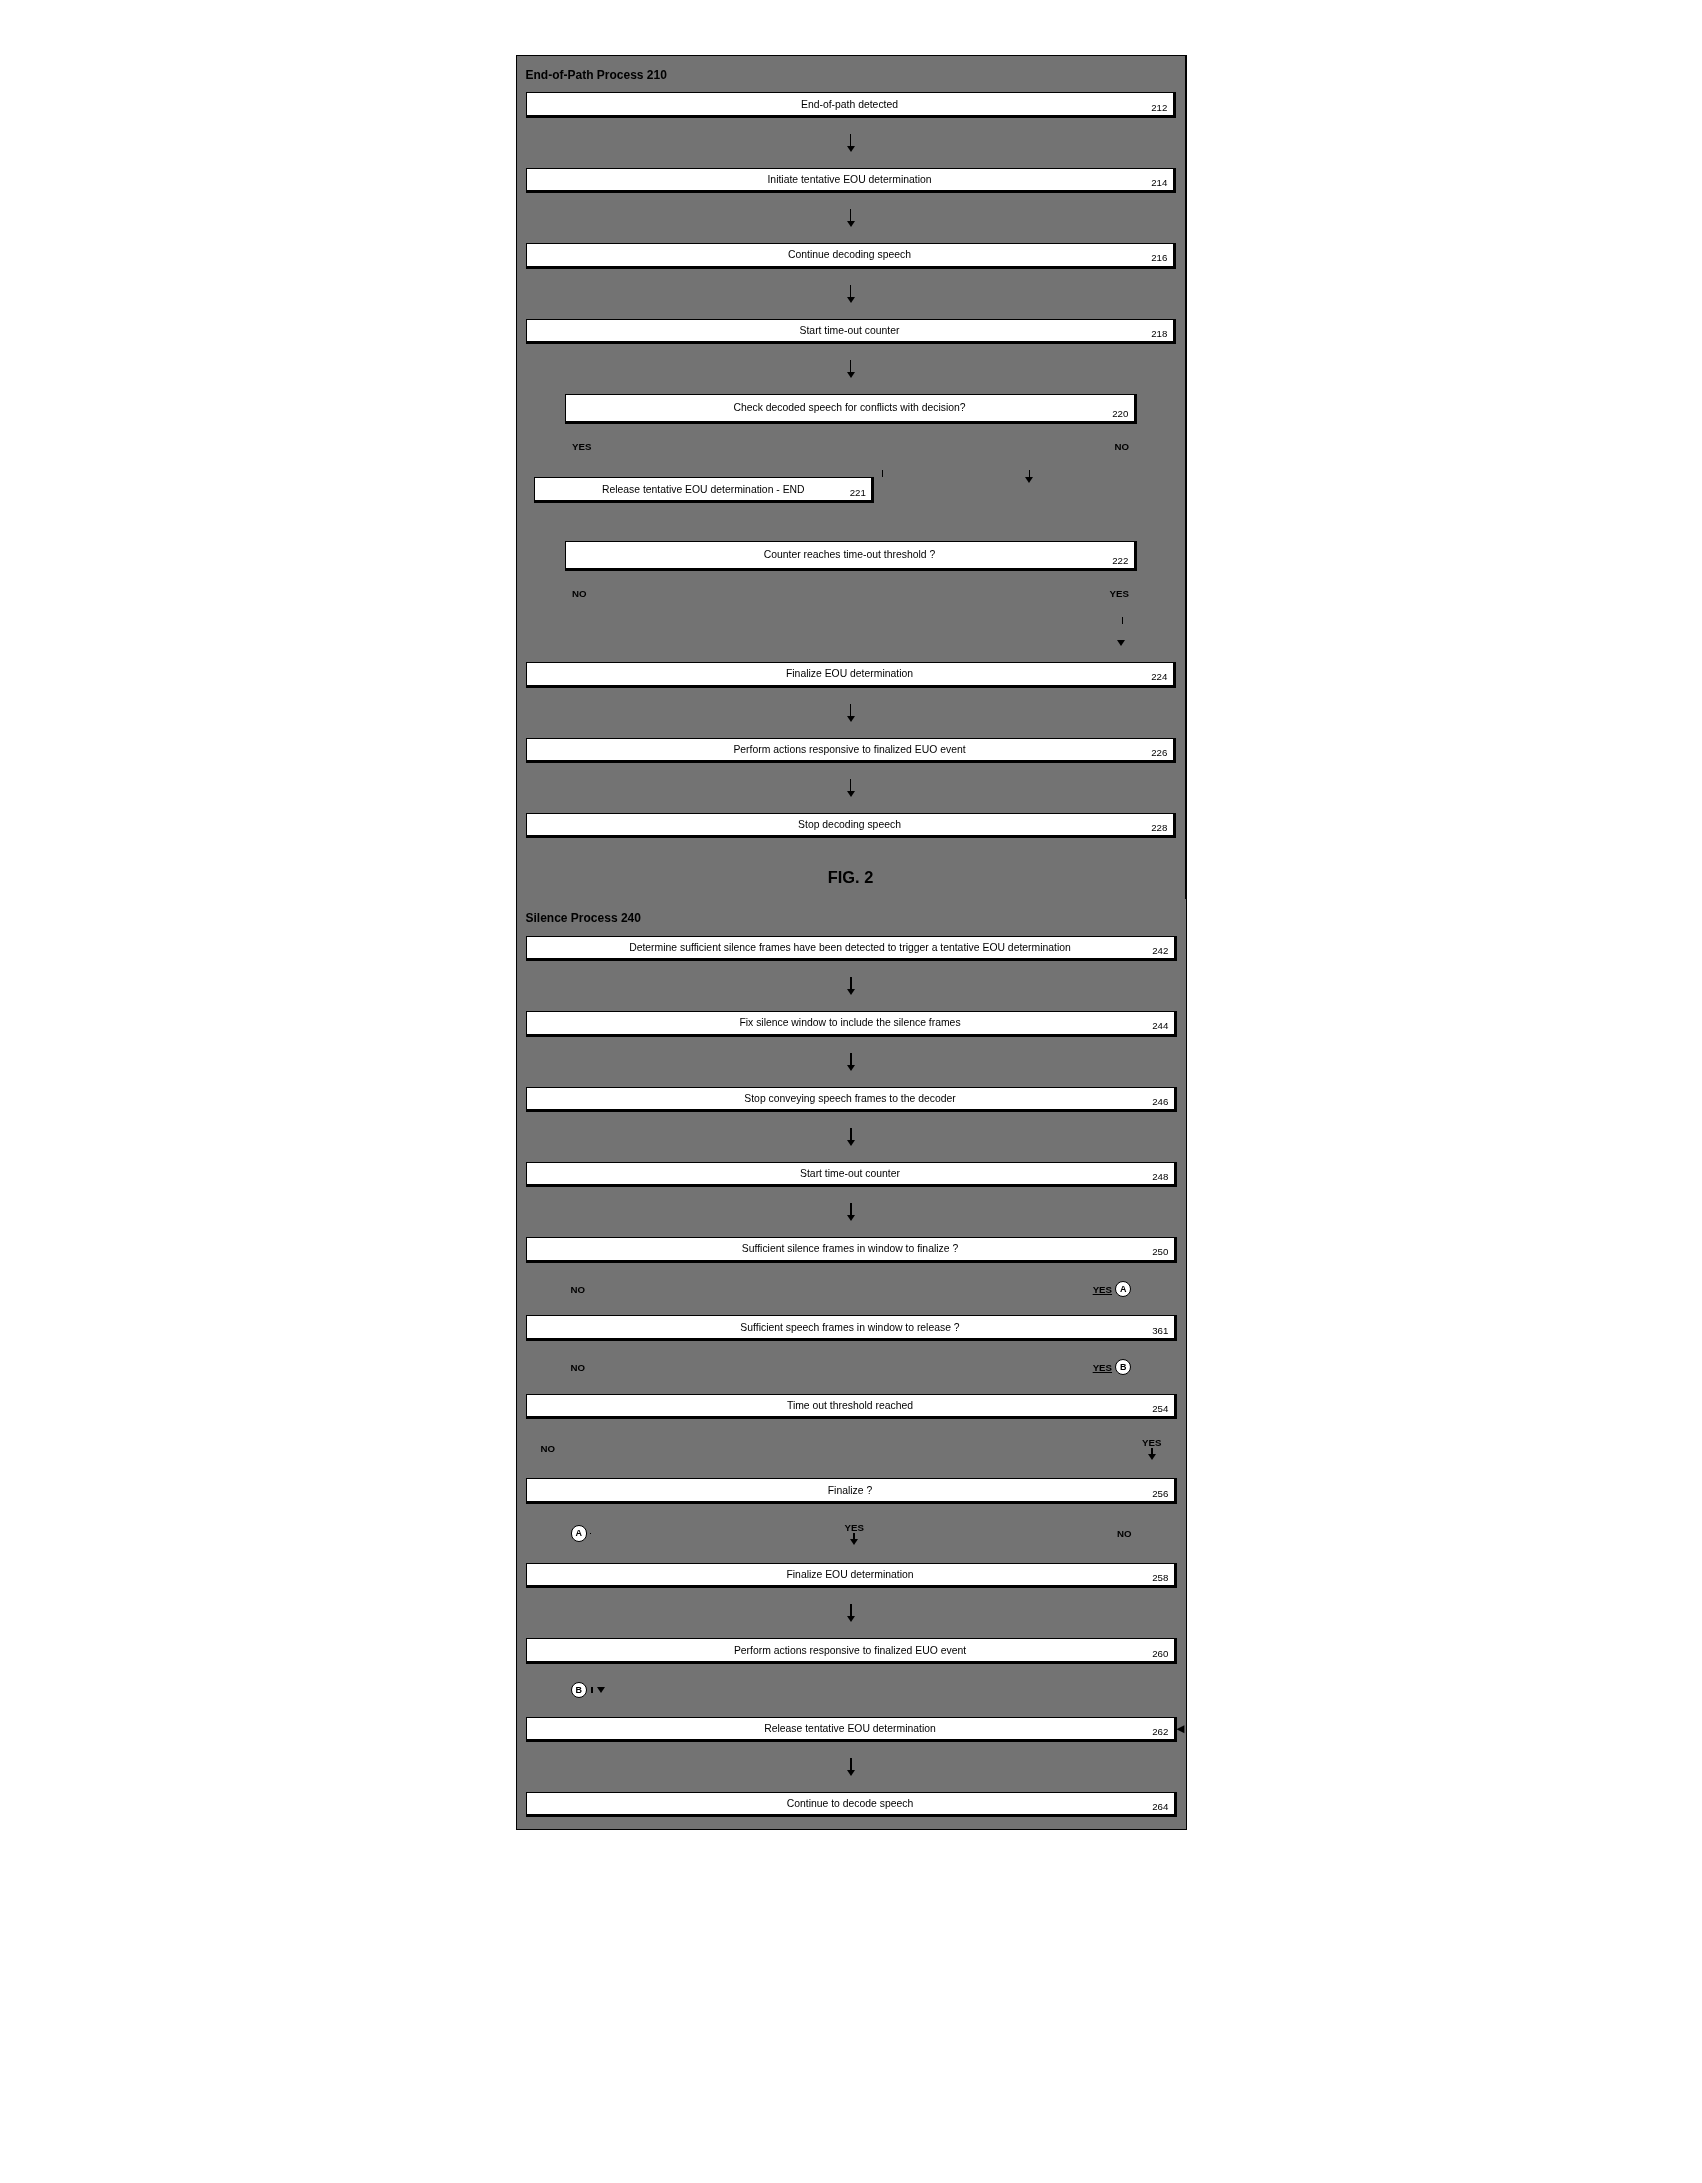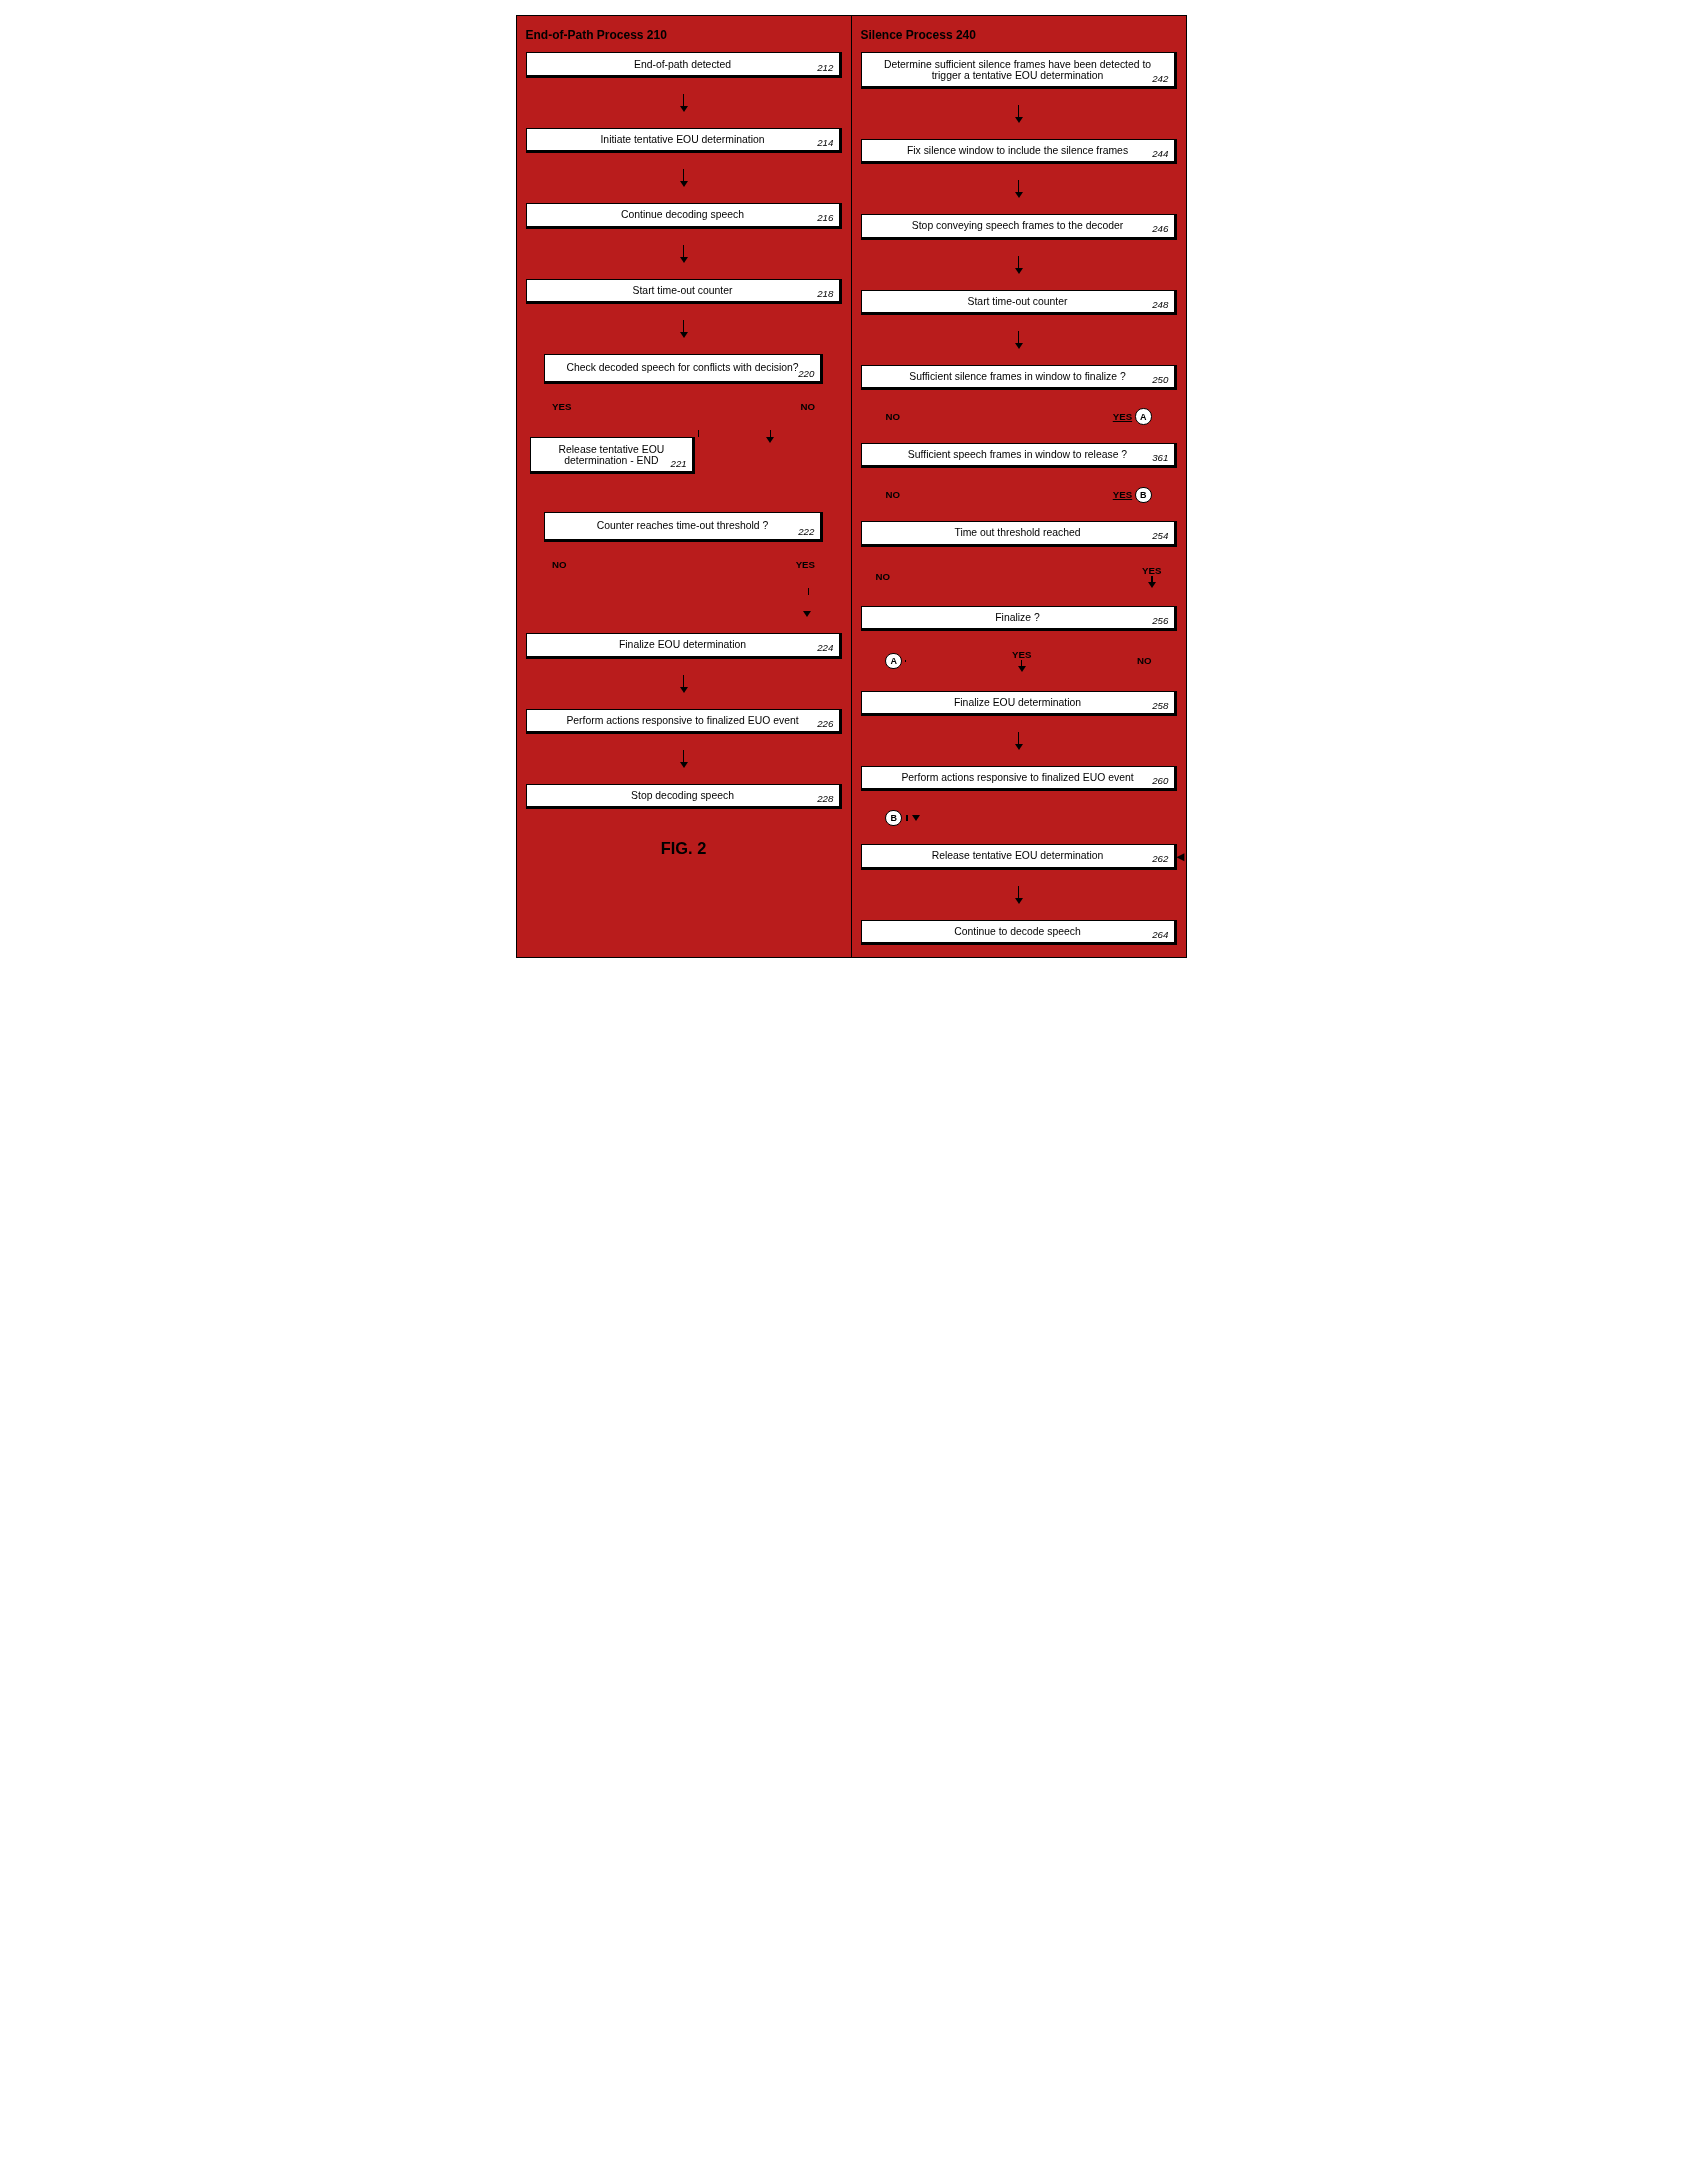--- a/index.html
+++ b/index.html
@@ -6,25 +6,27 @@
     body {
       background: #fff;
       font-family: Arial, sans-serif;
       font-size: 10.4px;
       display: flex;
       justify-content: center;
       padding: 15px;
     }
     .page {
       width: 671px;
-      background: #b91c1c;
+      background: #737373;
       border: 1.5px solid #000;
       display: flex;
+      flex-direction: column;
       min-height: 864px;
       position: relative;
+      margin-top: 40px;
     }
     .column {
       flex: 1;
       padding: 12px 9px;
       border-right: 1.5px solid #000;
       position: relative;
     }
     .column:last-child { border-right: none; }
     .col-title {
       font-size: 12px;
@@ -41,21 +43,20 @@
       text-align: center;
       position: relative;
       background: #fff;
       width: 88%;
     }
     .flow-box .num {
       position: absolute;
       bottom: 2.2px;
       right: 5.2px;
       font-size: 9.7px;
-      font-style: italic;
     }
     .flow-diamond {
       border: 1.5px solid #000;
       border-bottom: 3.7px solid #000;
       border-right: 3.7px solid #000;
       padding: 7.5px 7.5px;
       text-align: center;
       background: #fff;
       position: relative;
     }

